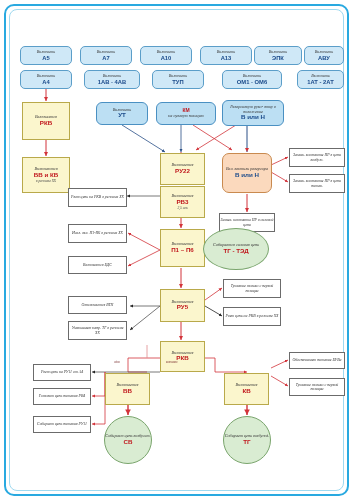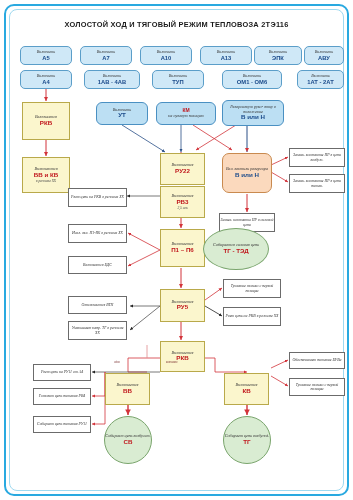--- a/index.html
+++ b/index.html
@@ -35,21 +35,20 @@
     font-family:"Liberation Serif",serif;}
   svg.wires{position:absolute;left:0;top:0;width:353px;height:500px;pointer-events:none;}
 </style>
 </head>
 <body>
 
 <div id="page">
   <div id="frame-outer"></div>
   <div id="frame-inner"></div>
 
-  <div class="title">ХОЛОСТОЙ ХОД И ТЯГОВЫЙ РЕЖИМ ТЕПЛОВОЗА 2ТЭ116</div>
 
   <svg class="wires">
     <defs>
       <marker id="ar" markerWidth="5" markerHeight="5" refX="4" refY="2" orient="auto">
         <path d="M0,0 L4,2 L0,4 z" fill="#d2333a"></path>
       </marker>
       <marker id="ab" markerWidth="5" markerHeight="5" refX="4" refY="2" orient="auto">
         <path d="M0,0 L4,2 L0,4 z" fill="#2a4f86"></path>
       </marker>
       <marker id="ak" markerWidth="5" markerHeight="5" refX="4" refY="2" orient="auto">

